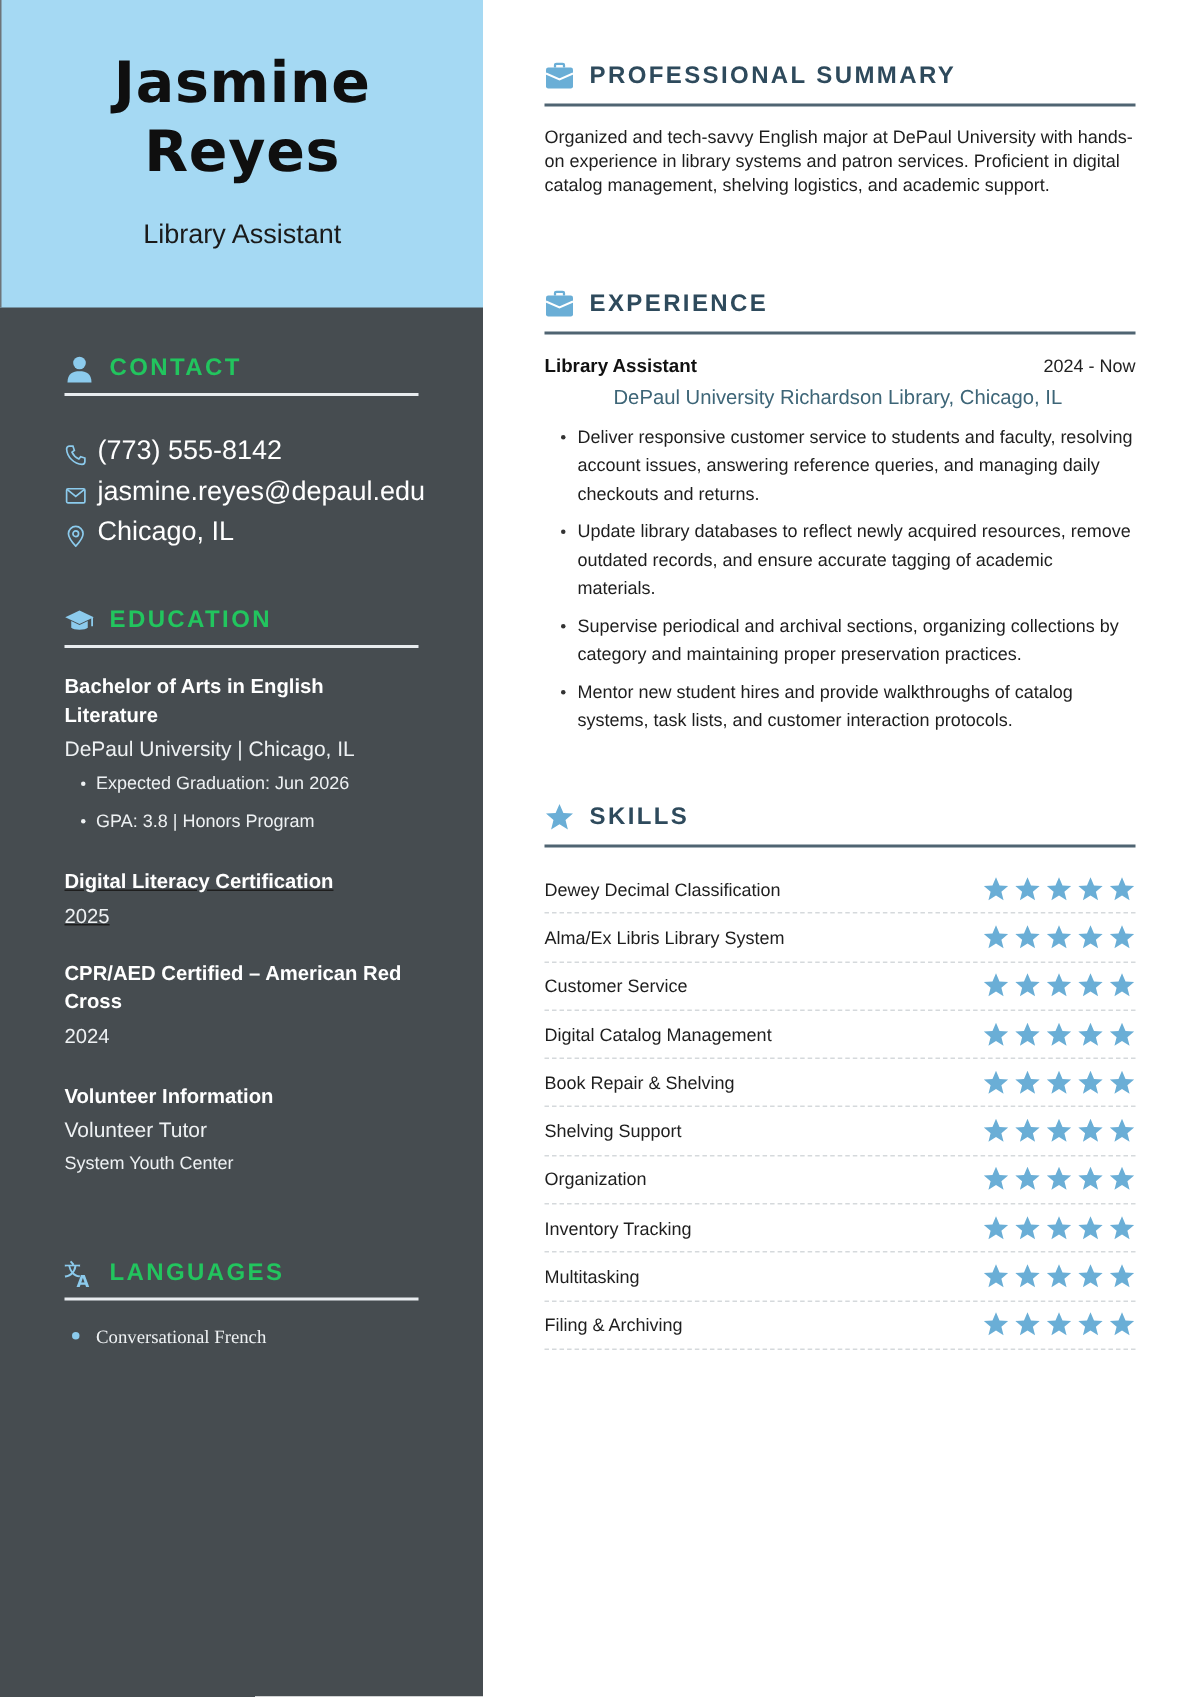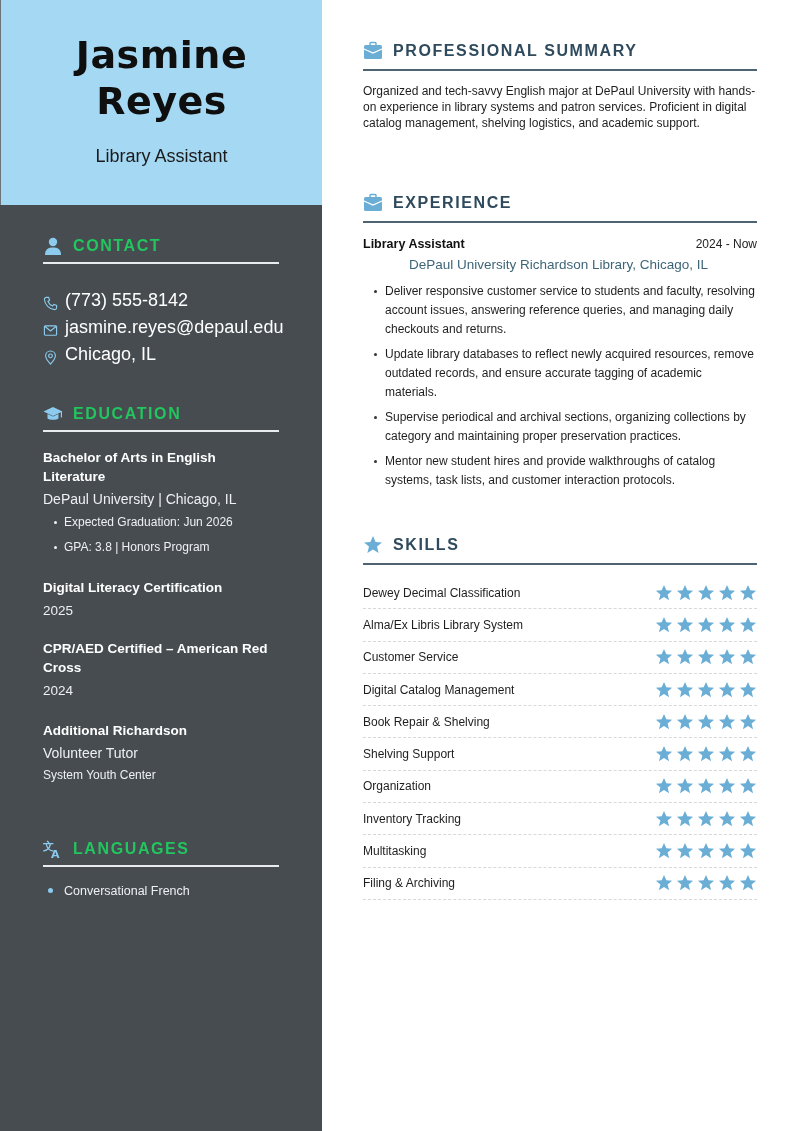--- a/index.html
+++ b/index.html
@@ -19,21 +19,21 @@
   .contact-row { display: flex; align-items: flex-end; color: #ffffff; font-size: 18px; height: 27px; }
   .contact-row svg { width: 15px; height: 15px; margin-right: 7px; flex-shrink: 0; }
 
   .edu-title { color: #ffffff; font-weight: bold; font-size: 13.5px; line-height: 19px; }
   .edu-sub { color: #eef1f3; font-size: 14px; line-height: 20px; margin-top: 3px; }
   .edu-bullet { color: #eef1f3; font-size: 12px; line-height: 25px; padding-left: 21px; position: relative; }
   .edu-bullet::before { content: ""; position: absolute; left: 11px; top: 11px; width: 3px; height: 3px; border-radius: 50%; background: #eef1f3; }
   .edu-year { color: #eef1f3; font-size: 13.5px; line-height: 20px; margin-top: 4px; }
   .edu-small { color: #eef1f3; font-size: 12px; line-height: 18px; margin-top: 3px; }
 
-  .lang-item { color: #eef1f3; font-size: 12.5px; padding-left: 21px; position: relative; line-height: 18px; }
+  .lang-item { color: #eef1f3; font-size: 12.5px; padding-left: 21px; position: relative; line-height: 18px; font-family: Liberation Serif, serif; }
   .lang-item::before { content: ""; position: absolute; left: 5px; top: 6px; width: 5px; height: 5px; border-radius: 50%; background: #8ccbed; }
 
   .main { position: absolute; left: 363px; width: 394px; }
   .main-title { display: flex; align-items: center; height: 30px; border-bottom: 2px solid #4f6472; padding-bottom: 8px; }
   .main-title .label { color: #2e4a5c; font-weight: bold; font-size: 16px; letter-spacing: 1.6px; margin-left: 10px; }
   .main-title svg { width: 20px; height: 20px; }
 
   .summary { font-size: 12px; line-height: 16px; color: #1e1e1e; margin-top: 12px; }
 
   .job-head { display: flex; justify-content: space-between; margin-top: 14px; font-size: 12.5px; }
@@ -104,30 +104,30 @@
       <span class="label">EDUCATION</span>
     </div>
     <div style="margin-top:16px;">
       <div class="edu-title">Bachelor of Arts in English Literature</div>
       <div class="edu-sub">DePaul University | Chicago, IL</div>
       <div style="margin-top:1px;">
         <div class="edu-bullet">Expected Graduation: Jun 2026</div>
         <div class="edu-bullet">GPA: 3.8 | Honors Program</div>
       </div>
     </div>
-    <div style="margin-top:18px;">
+    <div style="margin-top:18px;text-decoration:underline;">
       <div class="edu-title">Digital Literacy Certification</div>
       <div class="edu-year">2025</div>
     </div>
     <div style="margin-top:18px;">
       <div class="edu-title">CPR/AED Certified – American Red Cross</div>
       <div class="edu-year">2024</div>
     </div>
     <div style="margin-top:20px;">
-      <div class="edu-title">Additional Richardson</div>
+      <div class="edu-title">Volunteer Information</div>
       <div class="edu-sub">Volunteer Tutor</div>
       <div class="edu-small">System Youth Center</div>
     </div>
   </div>
 
   <div class="side-section" style="top:839px;">
     <div class="side-title">
       <svg viewBox="0 0 20 20">
           <text x="0" y="11" font-size="11" font-weight="bold" fill="#8ccbed" font-family="DejaVu Sans, sans-serif">文</text>
           <text x="8" y="19" font-size="11" font-weight="bold" fill="#8ccbed" font-family="DejaVu Sans, sans-serif">A</text>

